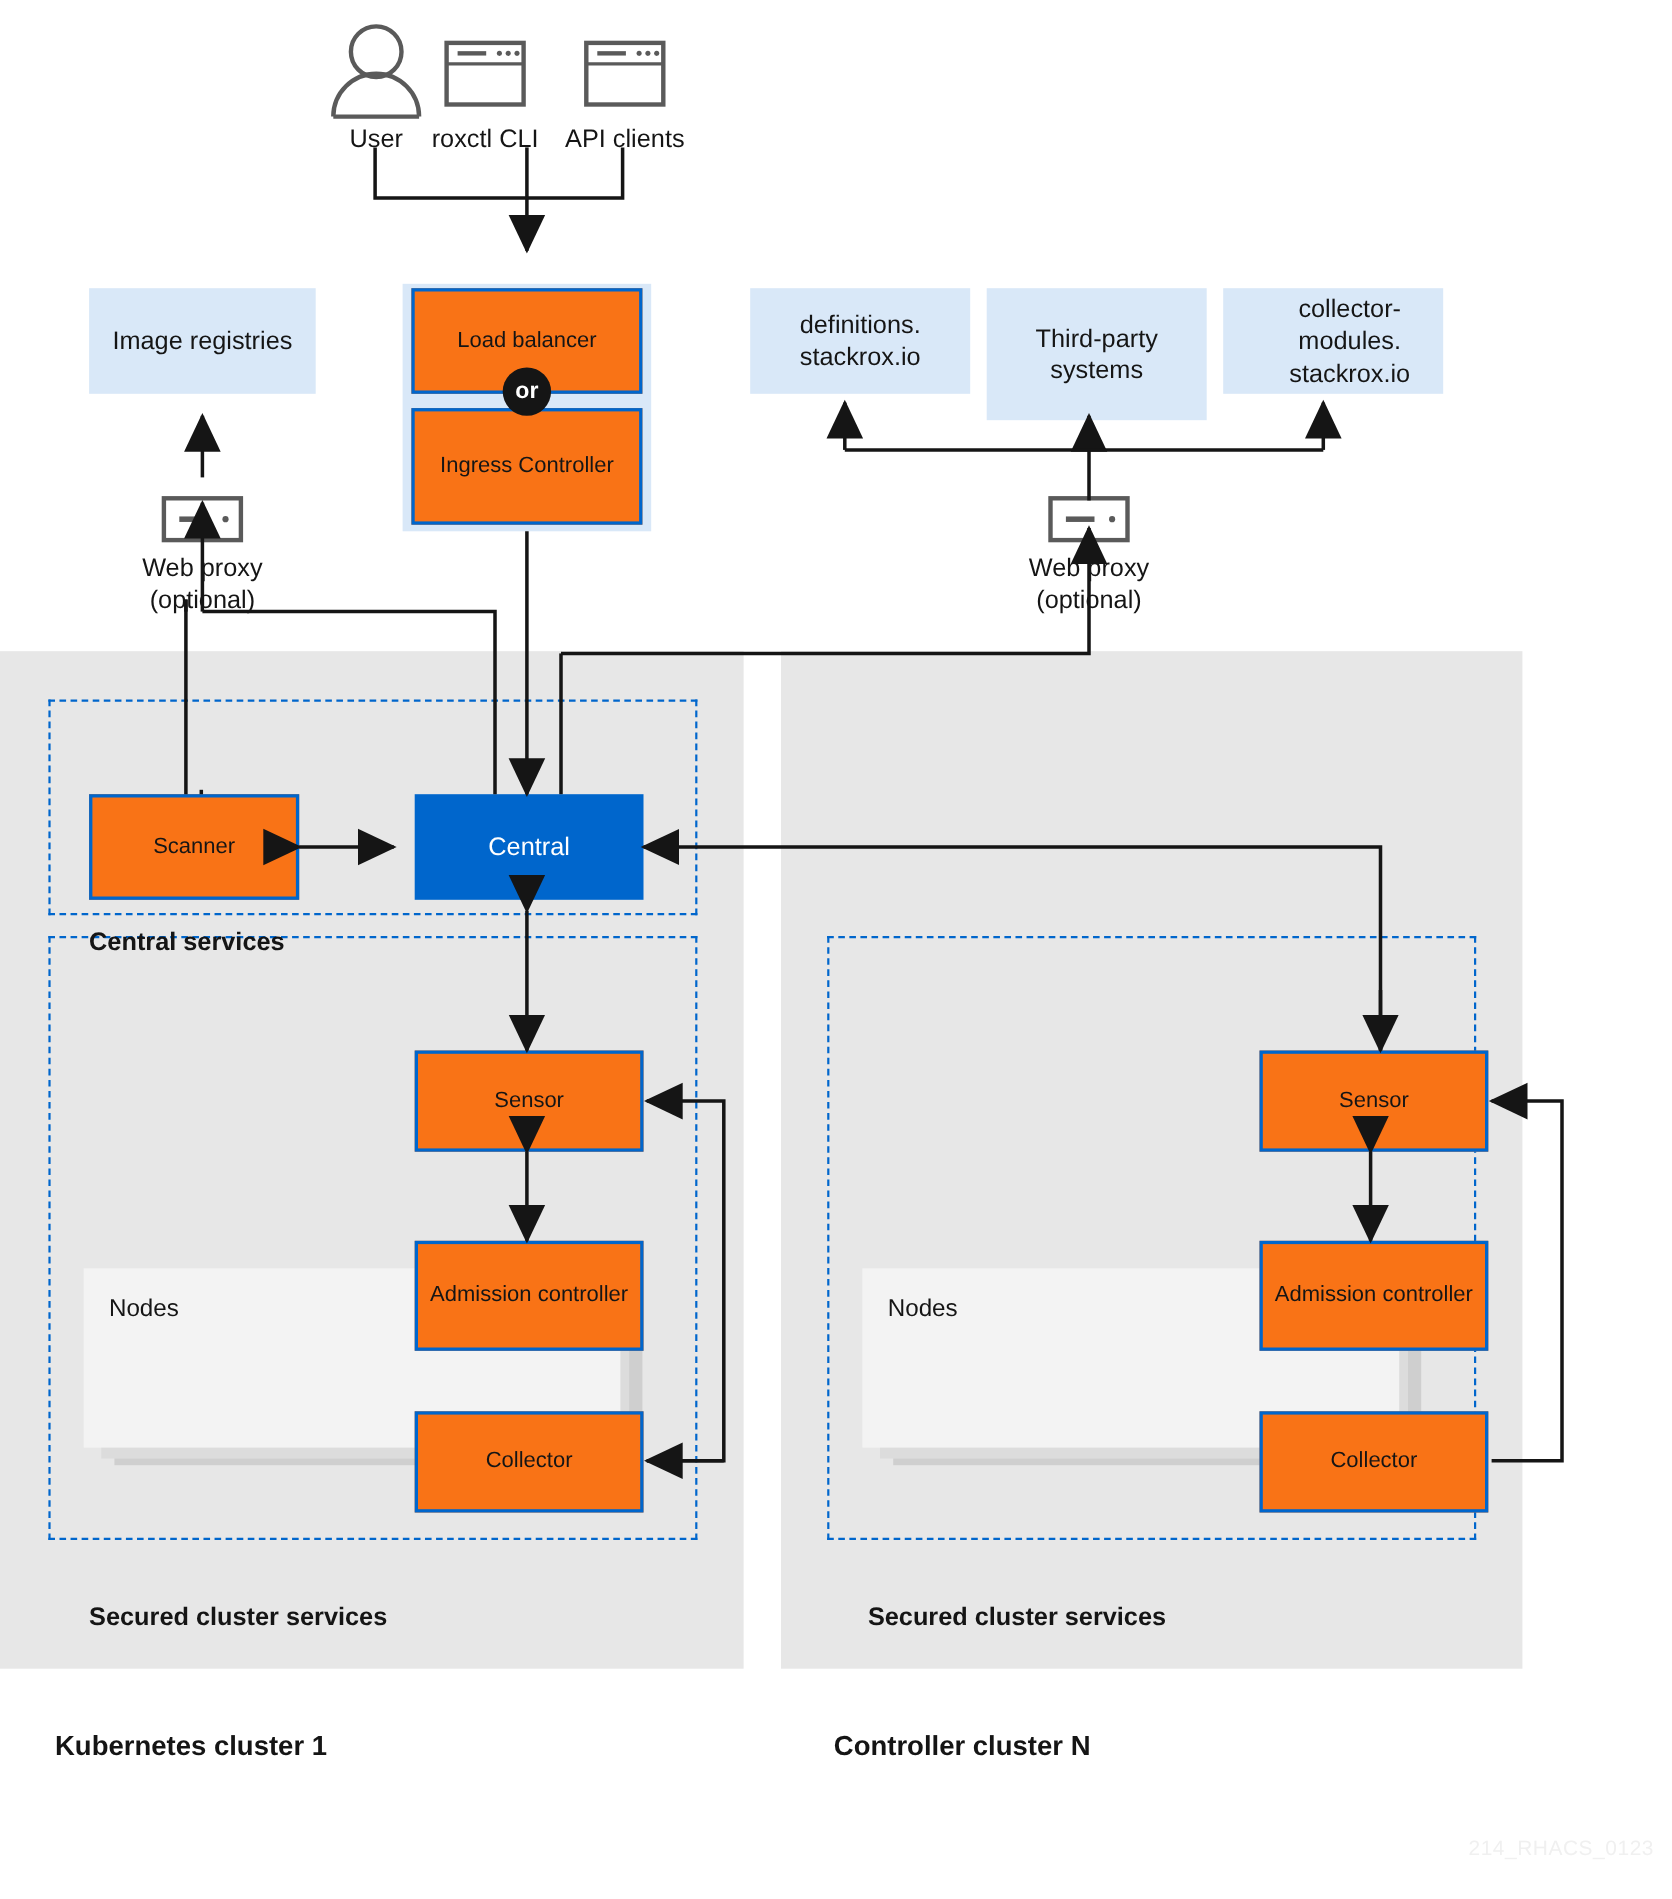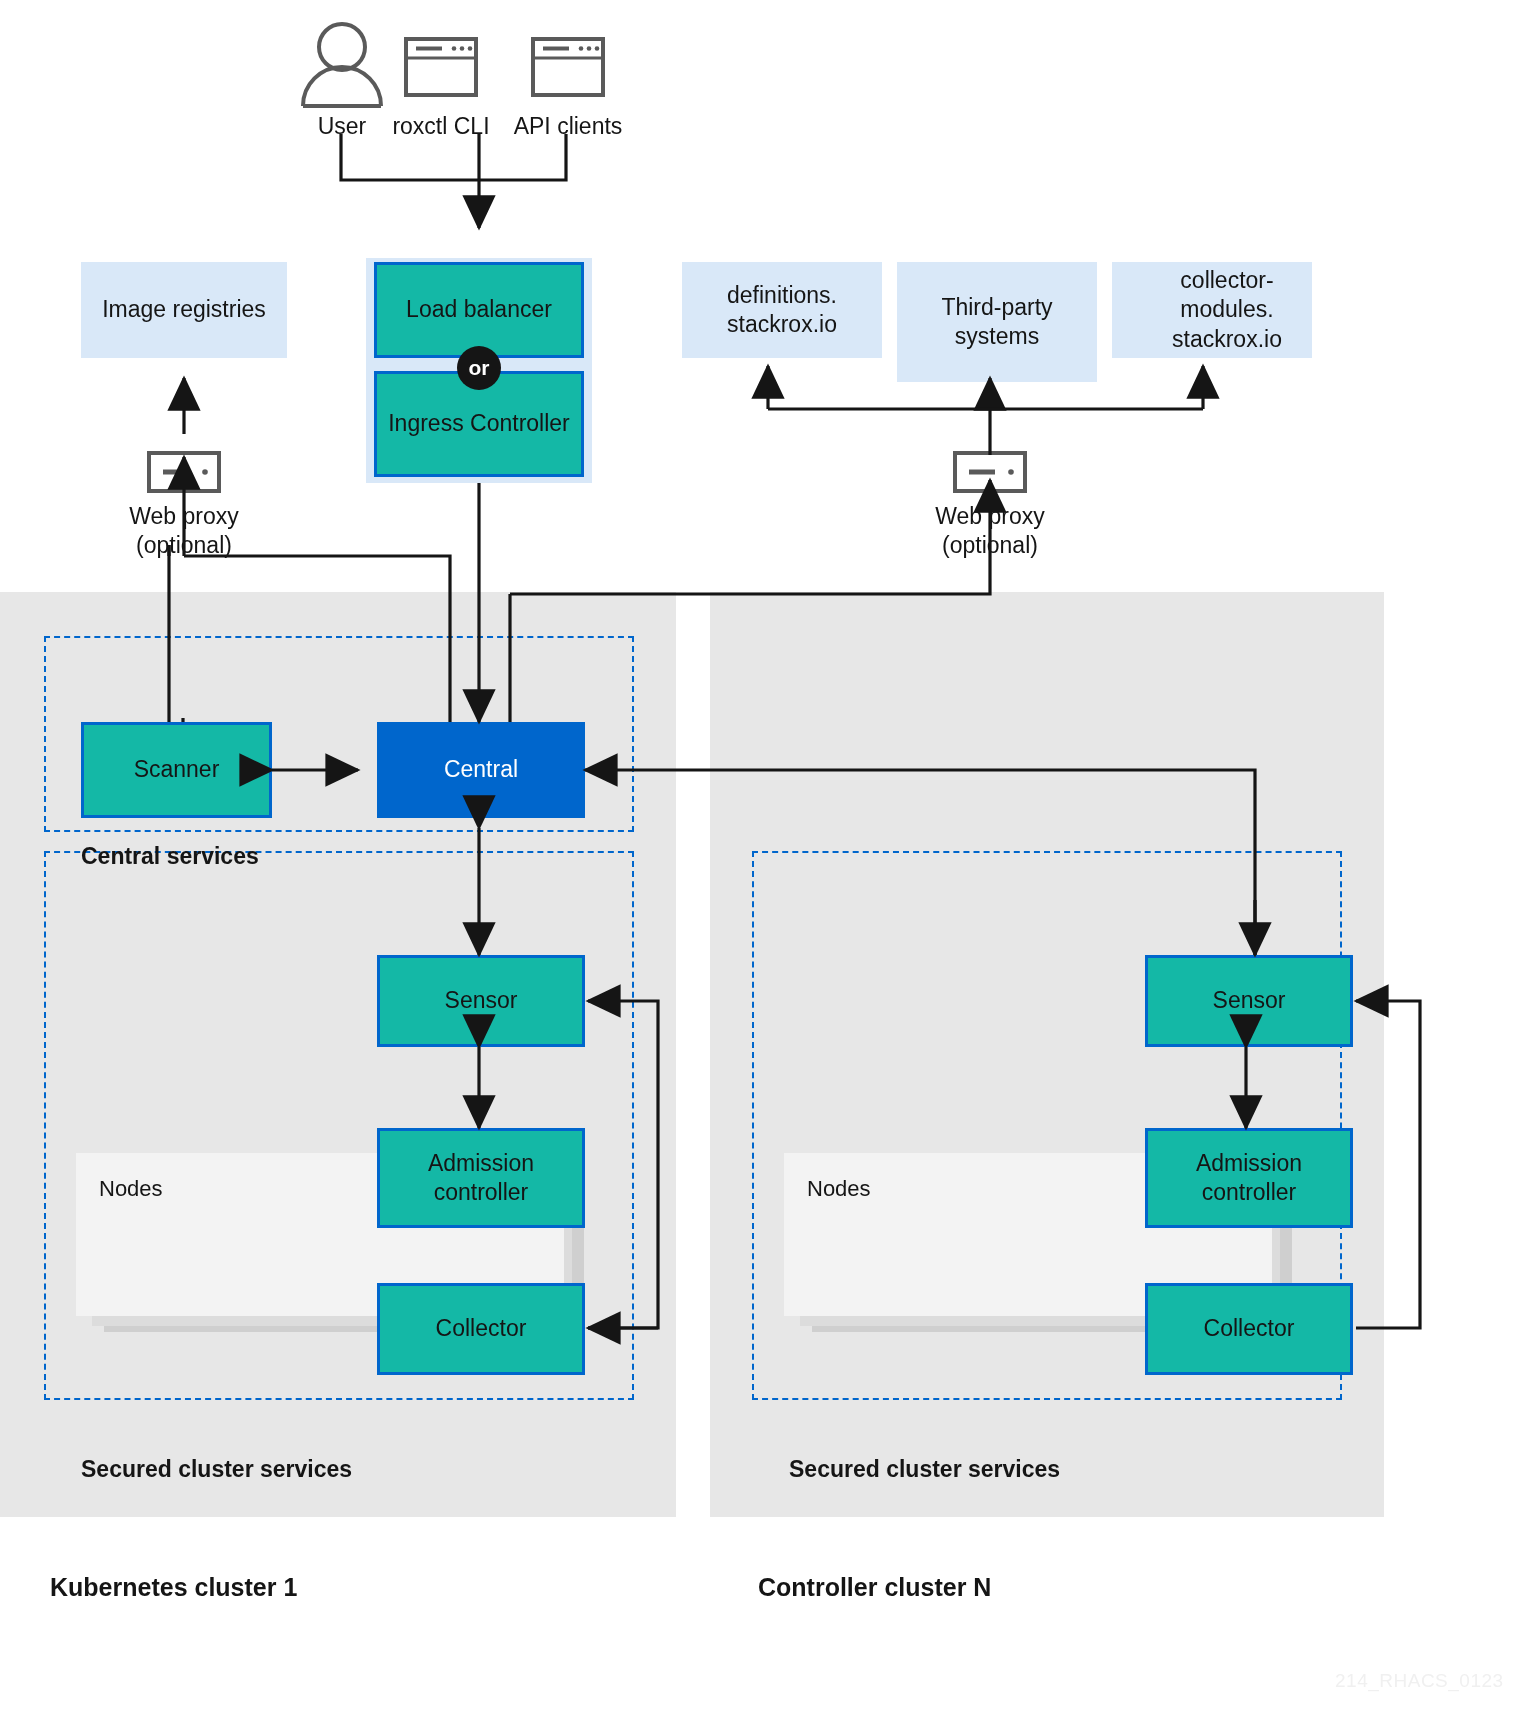--- a/index.html
+++ b/index.html
@@ -25,23 +25,23 @@
     align-items:center;
     justify-content:center;
     text-align:center;
     line-height:1.28;
   }
   .box-ext{            
     background:#d9e8f8;
     font-size:23px;
   }
   .box-white-blue{     
-    background:#14b8a6;
+    background:#f97316;
     border:3px solid #0066cc;
-    font-size:23px;
+    font-size:20px;
   }
   .box-central{        
     background:#0066cc;
     color:#ffffff;
     font-size:23px;
     border:0;
   }
   .panel-lb{           
     background:#d9e8f8;
   }
@@ -223,21 +223,21 @@
       <circle cx="66" cy="11.5" r="2.3" fill="#5a5a5a"></circle>
     </svg>
   </div>
   <div class="lbl" style="left:488px;top:112px;width:160px;">API clients</div>
 
   <div class="panel-lb abs" style="left:366px;top:258px;width:226px;height:225px;"></div>
   <div class="box box-white-blue" style="left:374px;top:262px;width:210px;height:96px;">Load
 balancer</div>
   <div class="box box-white-blue" style="left:374px;top:371px;width:210px;height:106px;">Ingress
 Controller</div>
-  <div class="or-badge" style="left:457px;top:346px;">or</div>
+  <div class="or-badge" style="left:457px;top:334px;">or</div>
 
   <div class="box box-ext" style="left:81px;top:262px;width:206px;height:96px;">Image
 registries</div>
   <div class="box box-ext" style="left:682px;top:262px;width:200px;height:96px;">definitions.
 stackrox.io</div>
   <div class="box box-ext" style="left:897px;top:262px;width:200px;height:120px;">Third-party
 systems</div>
   <div class="box box-ext" style="left:1112px;top:262px;width:200px;height:96px;padding-left:30px;">collector-
 modules.
 stackrox.io</div>

